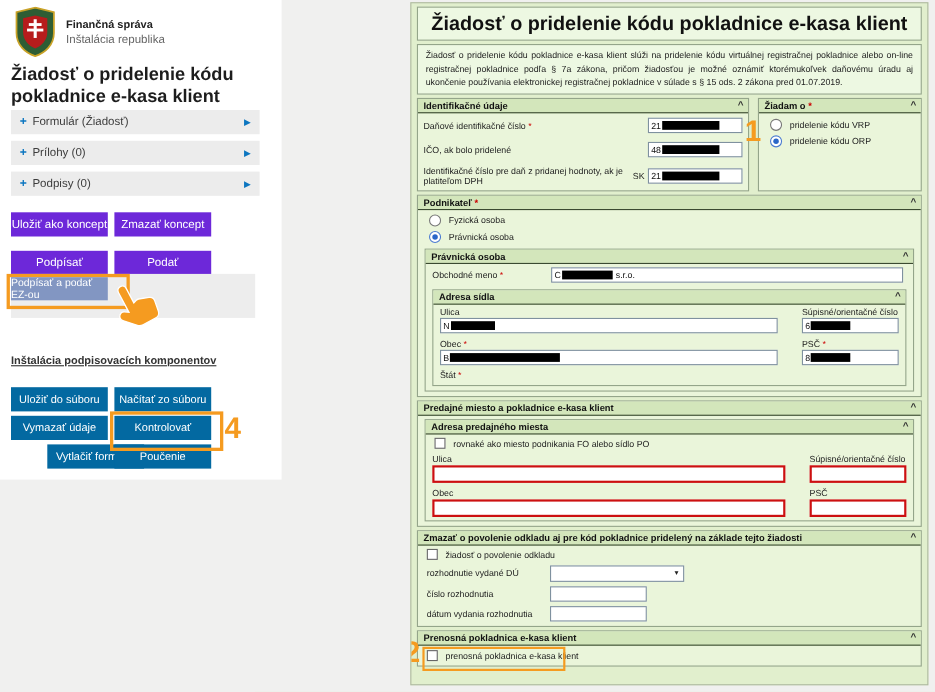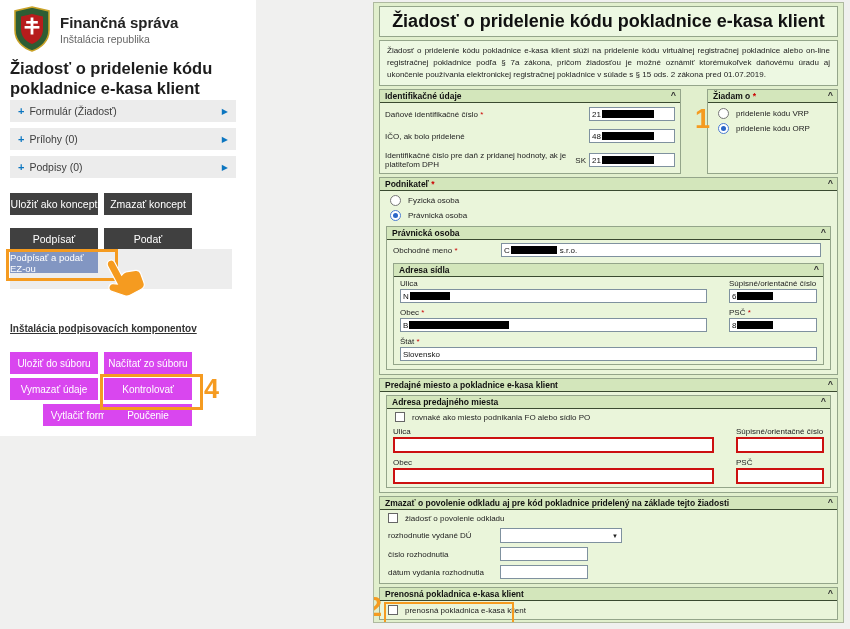--- a/index.html
+++ b/index.html
@@ -8,50 +8,50 @@
     background:#f0f0ef;
     font-family:"Liberation Sans","DejaVu Sans",sans-serif;
     color:#222;
   }
   
   .left-panel{position:absolute;left:0;top:0;width:256px;height:436px;background:#ffffff;}
   .watermark{position:absolute;left:210px;top:3px;font-size:9px;color:#e2e5ea;}
   .logo-row{position:absolute;left:12px;top:6px;display:flex;align-items:center;}
   .logo-svg{width:40px;height:46px;}
   .brand-text{margin-left:8px;}
-  .brand-name{font-size:15px;font-weight:bold;color:#222;}
+  .brand-name{font-size:10px;font-weight:bold;color:#222;}
   .brand-country{font-size:10.5px;color:#666;margin-top:2px;}
   .page-heading{position:absolute;left:10px;top:58px;width:240px;font-size:16.5px;font-weight:bold;color:#1d1d1d;line-height:1.22;}
   .accordion{position:absolute;left:10px;top:100px;width:226px;}
   .acc-item{background:#ececec;height:22px;margin-bottom:6px;display:flex;align-items:center;padding:0 8px;font-size:10.5px;color:#3d3d3d;cursor:pointer;}
   .acc-plus{color:#0c76c0;font-weight:bold;margin-right:5px;font-size:11px;}
   .acc-caret{margin-left:auto;color:#0c76c0;font-size:8px;}
   .btn-row{position:absolute;left:10px;display:flex;gap:6px;}
-  .btn-mid{background:#404040;color:#fff;font-size:10.5px;height:22px;width:88px;display:flex;align-items:center;justify-content:center;cursor:pointer;}
+  .btn-mid{background:#6d28d9;color:#fff;font-size:10.5px;height:22px;width:88px;display:flex;align-items:center;justify-content:center;cursor:pointer;}
   .gray-block{position:absolute;left:10px;top:249px;width:222px;height:40px;background:#ededed;}
   .ez-outline{position:absolute;left:6px;top:249px;width:106px;height:26px;border:3px solid #f59b20;}
   .ez-btn{position:absolute;left:10px;top:252px;width:88px;height:21px;background:#8296c2;color:#fff;font-size:9.5px;display:flex;align-items:center;justify-content:center;cursor:pointer;}
   .hand-icon{position:absolute;left:98px;top:254px;width:48px;height:48px;transform:rotate(-28deg);}
   .install-link{position:absolute;left:10px;top:323px;font-size:10px;font-weight:bold;color:#333;text-decoration:underline;cursor:pointer;}
-  .btn-dark{position:absolute;width:88px;height:22px;background:#d946ef;color:#fff;font-size:10px;display:flex;align-items:center;justify-content:center;cursor:pointer;}
+  .btn-dark{position:absolute;width:88px;height:22px;background:#0369a1;color:#fff;font-size:10px;display:flex;align-items:center;justify-content:center;cursor:pointer;}
   .check-outline{position:absolute;left:100px;top:374px;width:97px;height:30px;border:3px solid #f59b20;}
   .callout{color:#f59b20;font-weight:800;font-size:27px;line-height:1;}
   .num4{position:absolute;left:204px;top:376px;}
   
   .form-wrap{
     position:absolute;left:373px;top:2px;width:471px;height:621px;box-sizing:border-box;
     background:#e1efcd;border:1px solid #aeb9a0;padding:3px 5px;
     display:flex;flex-direction:column;overflow:hidden;
   }
   .panel{border:1px solid #94a58a;background:#eaf5da;box-sizing:border-box;position:relative;}
   .title-panel{background:#edf8e2;text-align:center;font-size:18px;font-weight:bold;color:#111;padding:4px 2px;}
   .intro-panel{margin-top:3px;padding:4px 7px;font-size:8px;line-height:1.5;text-align:justify;color:#222;background:#edf8e2;}
   .sec-head{background:#d3e6bb;border-bottom:1px solid #3a4a30;padding:1px 5px;font-size:8.5px;font-weight:bold;color:#111;position:relative;white-space:nowrap;overflow:hidden;}
   .caret{position:absolute;right:4px;top:0;font-size:9px;font-weight:bold;color:#333;cursor:pointer;}
-  .row2{display:flex;gap:26px;margin-top:3px;align-items:stretch;}
+  .row2{display:flex;gap:8px;margin-top:3px;align-items:stretch;}
   .ident-panel{width:302px;}
   .request-panel{flex:1;}
   .ident-row{display:flex;align-items:center;padding:4px 5px;font-size:8px;}
   .ident-row .lbl{flex:1;padding-right:4px;}
   .tb{background:#fff;border:1px solid #7f919f;height:14px;display:flex;align-items:center;padding:0 2px;font-size:8px;box-sizing:border-box;color:#111;}
   .tb.w86{width:86px;}
   .tb.err{border:2px solid #cc1010;height:16px;}
   .redact{display:inline-block;height:8px;background:#000;margin-left:1px;}
   .sk{margin-right:3px;}
   .radio-row{display:flex;align-items:center;padding:2px 10px;font-size:8px;cursor:pointer;}
@@ -271,23 +271,20 @@
             <span class="flabel req">PSČ</span>
             <div class="tb">
               <span>8</span>
               <span class="redact" style="width:36px;"></span>
             </div>
           </div>
         </div>
         <div class="addr-row">
           <div class="fld main" style="flex:none;width:100%;">
             <span class="flabel req">Štát</span>
-            <div class="tb">
-              <span>Slovensko</span>
-            </div>
           </div>
         </div>
       </div>
     </div>
   </div>
 
   <div class="panel" style="margin-top:3px;">
     <div class="sec-head">
       <span>Predajné miesto a pokladnice e-kasa klient</span>
       <span class="caret">^</span>

